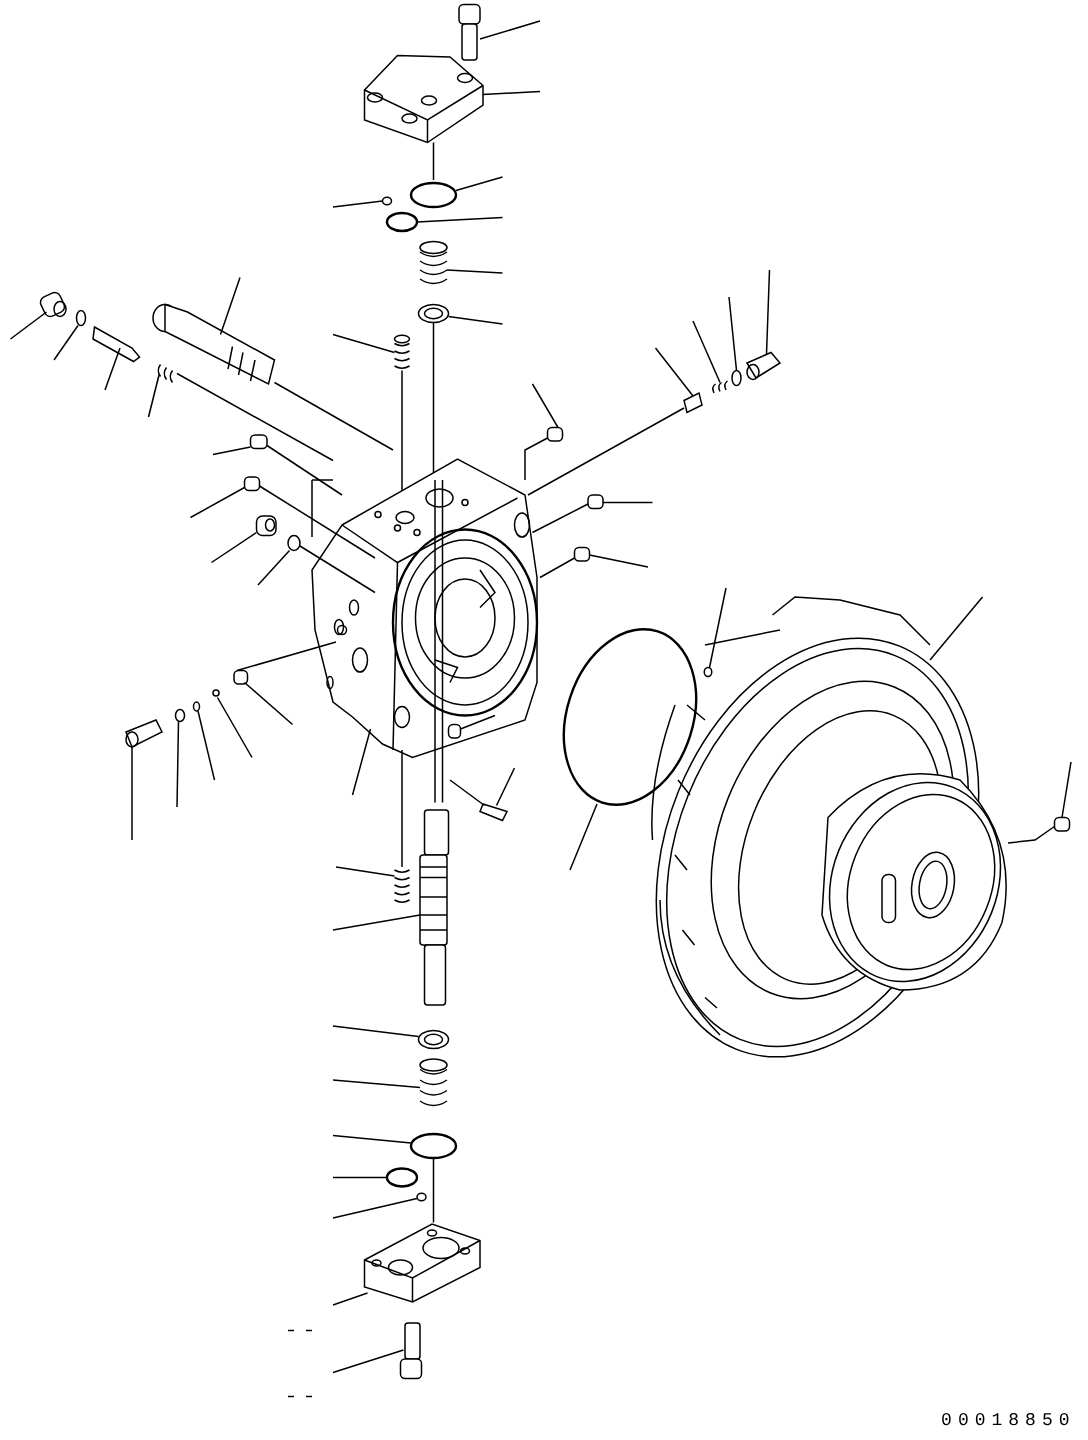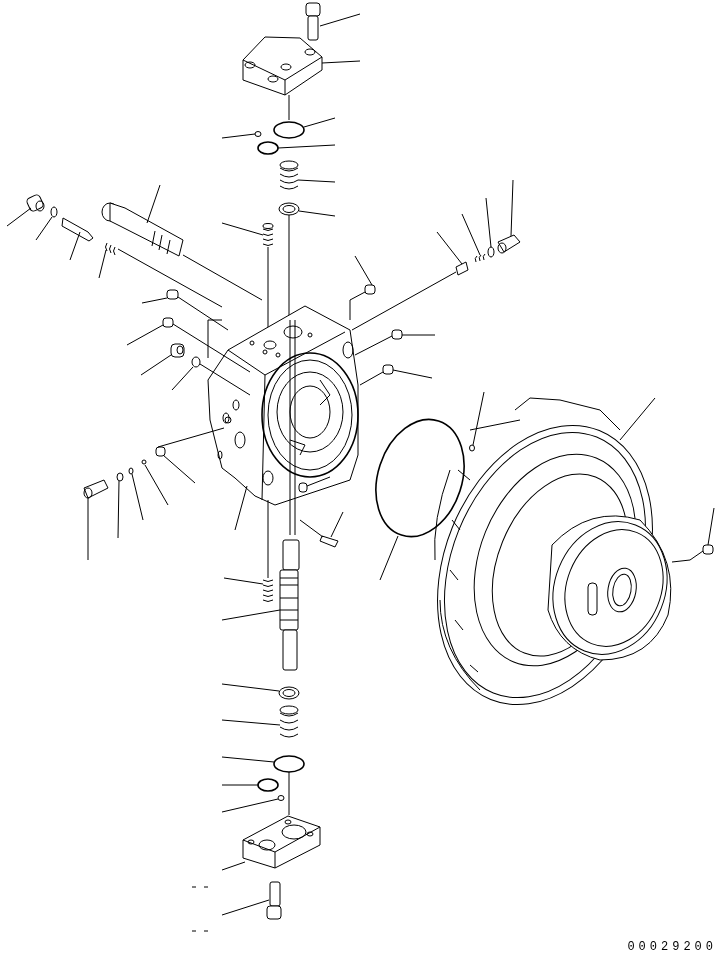--- a/index.html
+++ b/index.html
@@ -249,14 +249,14 @@
     <line class="ln" x1="620" y1="440" x2="655" y2="398"></line>
   </g>
 
   <g>
     <rect class="fw" x="703" y="545" width="10" height="9" rx="3"></rect>
     <line class="ln" x1="708" y1="545" x2="714" y2="508"></line>
     <path class="ln" d="M703 551 L690 560 L672 562"></path>
   </g>
 </svg>
 
-<div class="docno">00029200</div>
+<div class="docno">00018850</div>
 </div>
 
 </body></html>

